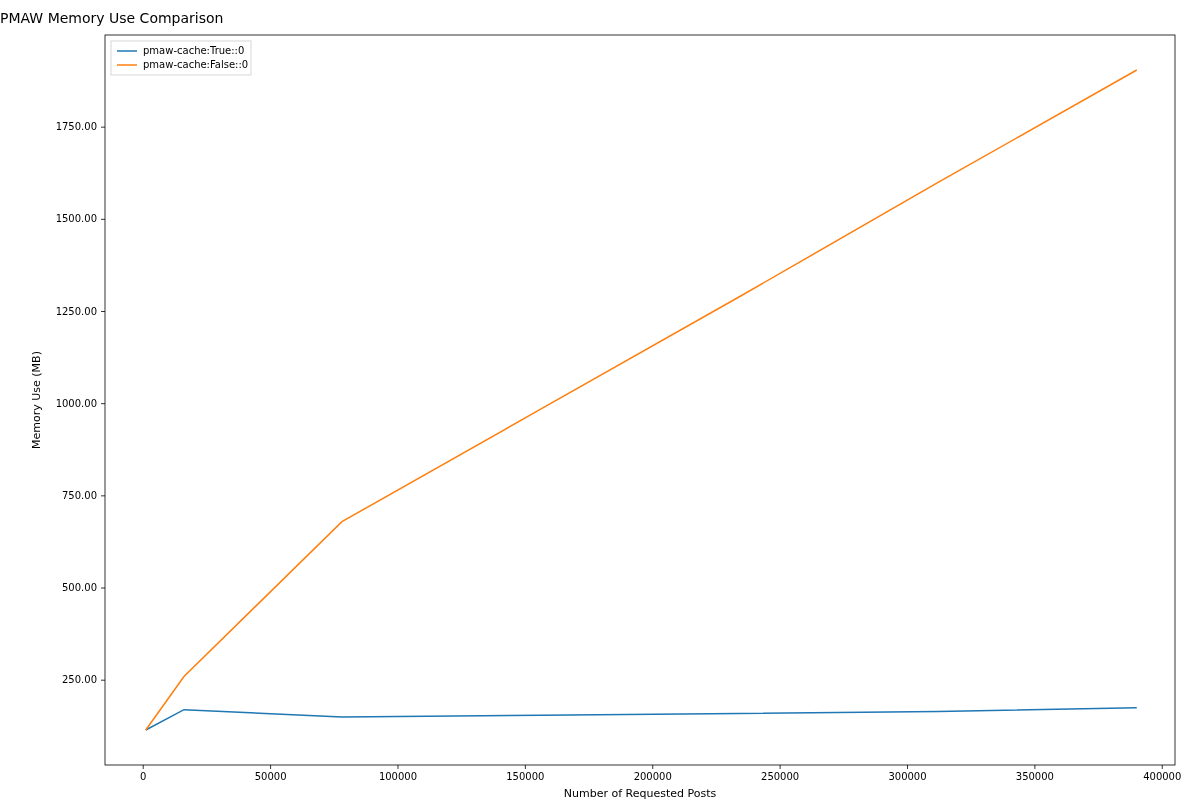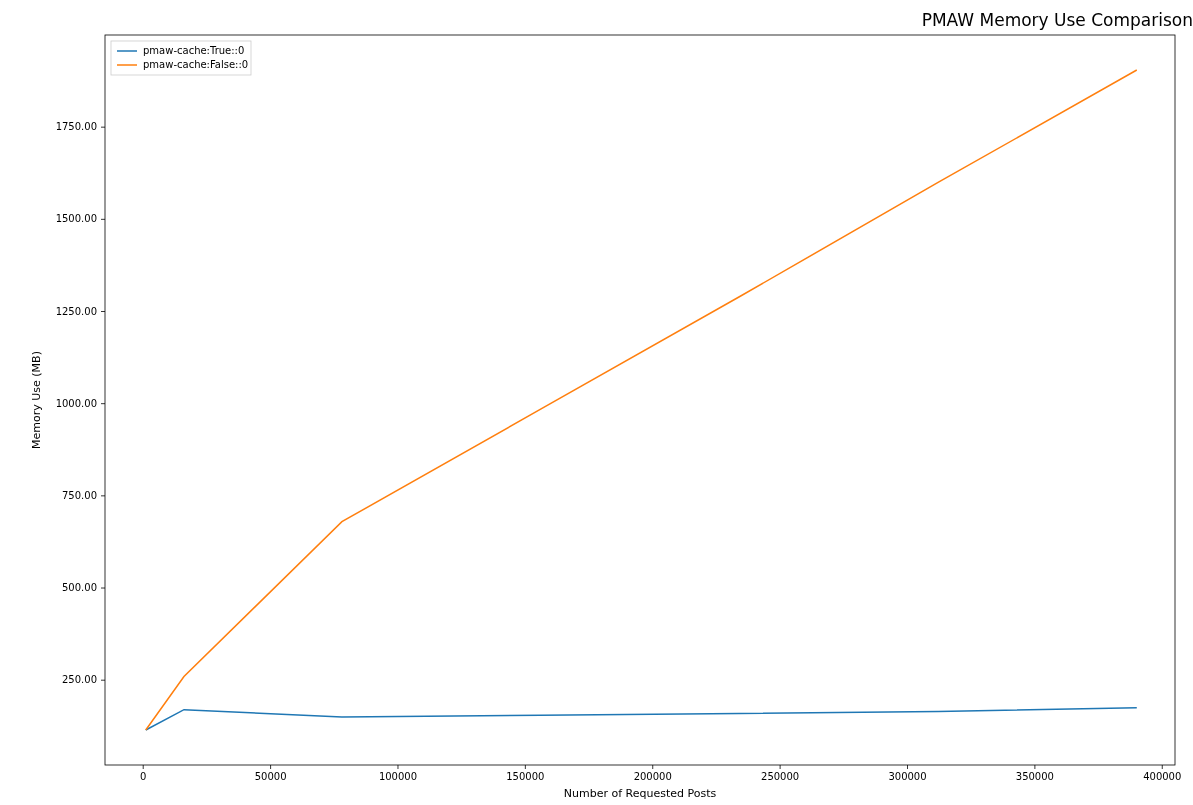--- a/index.html
+++ b/index.html
@@ -9,23 +9,23 @@
     font-family: "DejaVu Sans", Arial, sans-serif;
   }
   #chart-wrap {
     position: relative;
     width: 1193px;
     height: 805px;
   }
   #title {
     position: absolute;
     width: 100%;
-    text-align: right;
+    text-align: left;
     top: 10px;
-    font-size: 17px;
+    font-size: 14px;
     color: #000;
   }
   svg {
     position: absolute;
     top: 0;
     left: 0;
   }
   .axis text {
     font-size: 10px;
     fill: #000;

